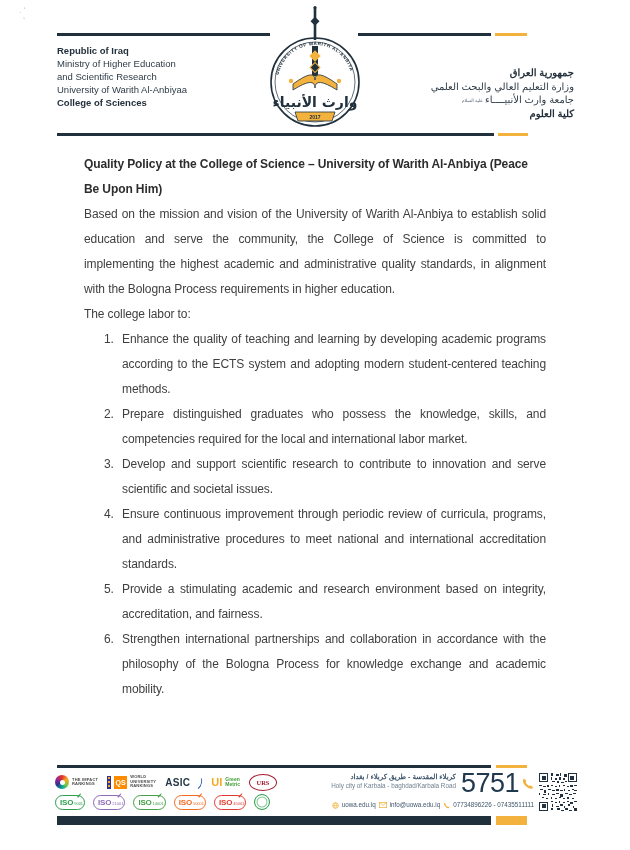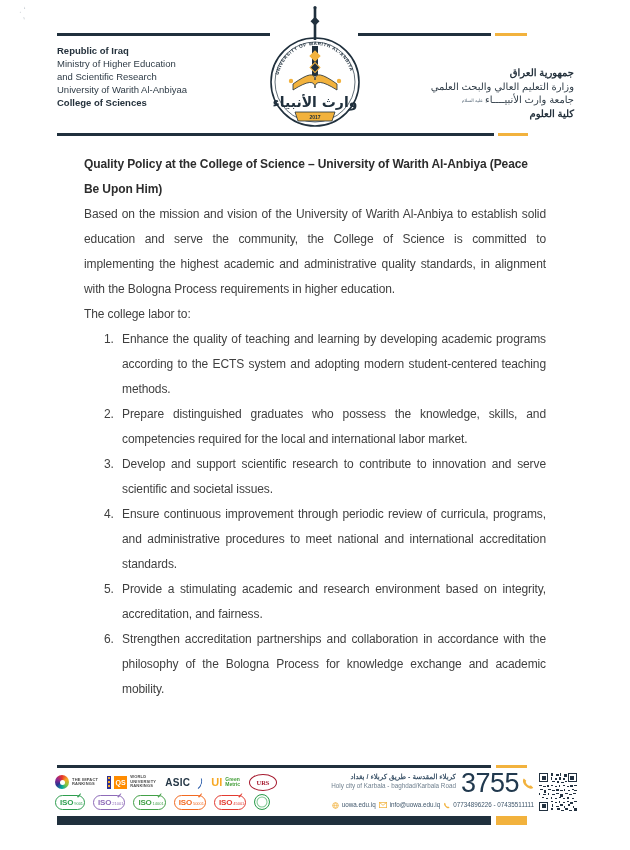--- a/index.html
+++ b/index.html
@@ -142,21 +142,21 @@
     <div class="aim">
       <span class="num">4.</span>
       <span class="aim-text">Ensure continuous improvement through periodic review of curricula, programs, and administrative procedures to meet national and international accreditation standards.</span>
     </div>
     <div class="aim">
       <span class="num">5.</span>
       <span class="aim-text">Provide a stimulating academic and research environment based on integrity, accreditation, and fairness.</span>
     </div>
     <div class="aim">
       <span class="num">6.</span>
-      <span class="aim-text">Strengthen accreditation partnerships and collaboration in accordance with the philosophy of the Bologna Process for knowledge exchange and academic mobility.</span>
+      <span class="aim-text">Strengthen international partnerships and collaboration in accordance with the philosophy of the Bologna Process for knowledge exchange and academic mobility.</span>
     </div>
   </div>
 
   <div class="rule" style="left:57px;top:765px;width:434px;height:3px;"></div>
   <div class="rule gold" style="left:496px;top:765px;width:31px;height:3px;"></div>
 
   <div class="rank-row">
     <div class="rank-item">
       <span class="pinwheel"></span>
       <span class="rank-label">
@@ -216,21 +216,21 @@
     <span class="wreath"></span>
   </div>
 
   <div class="footer-right">
     <div class="fr-top">
       <div class="addr-col">
         <div class="addr-ar">كربلاء المقدسة - طريق كربلاء / بغداد</div>
         <div class="addr-en">Holy city of Karbala - baghdad/Karbala Road</div>
       </div>
       <div class="big-num">
-        <span class="n">3755</span>
+        <span class="n">5751</span>
         <svg width="13" height="13" viewBox="0 0 18 18">
           <path d="M4 2 C2 4 2 8 6.5 12.5 C11 17 15 17 17 15 L13.5 11.5 C12.5 12.8 10.5 12.3 8.5 10.3 C6.5 8.3 6 6.3 7.3 5.3 Z" fill="#f2b23d"></path>
         </svg>
       </div>
     </div>
     <div class="contact-line">
       <svg width="7" height="7" viewBox="0 0 10 10">
         <circle cx="5" cy="5" r="4" fill="none" stroke="#f2b23d" stroke-width="1.2"></circle>
         <path d="M1 5 H9 M5 1 C3 3 3 7 5 9 C7 7 7 3 5 1" fill="none" stroke="#f2b23d" stroke-width="0.8"></path>
       </svg>

